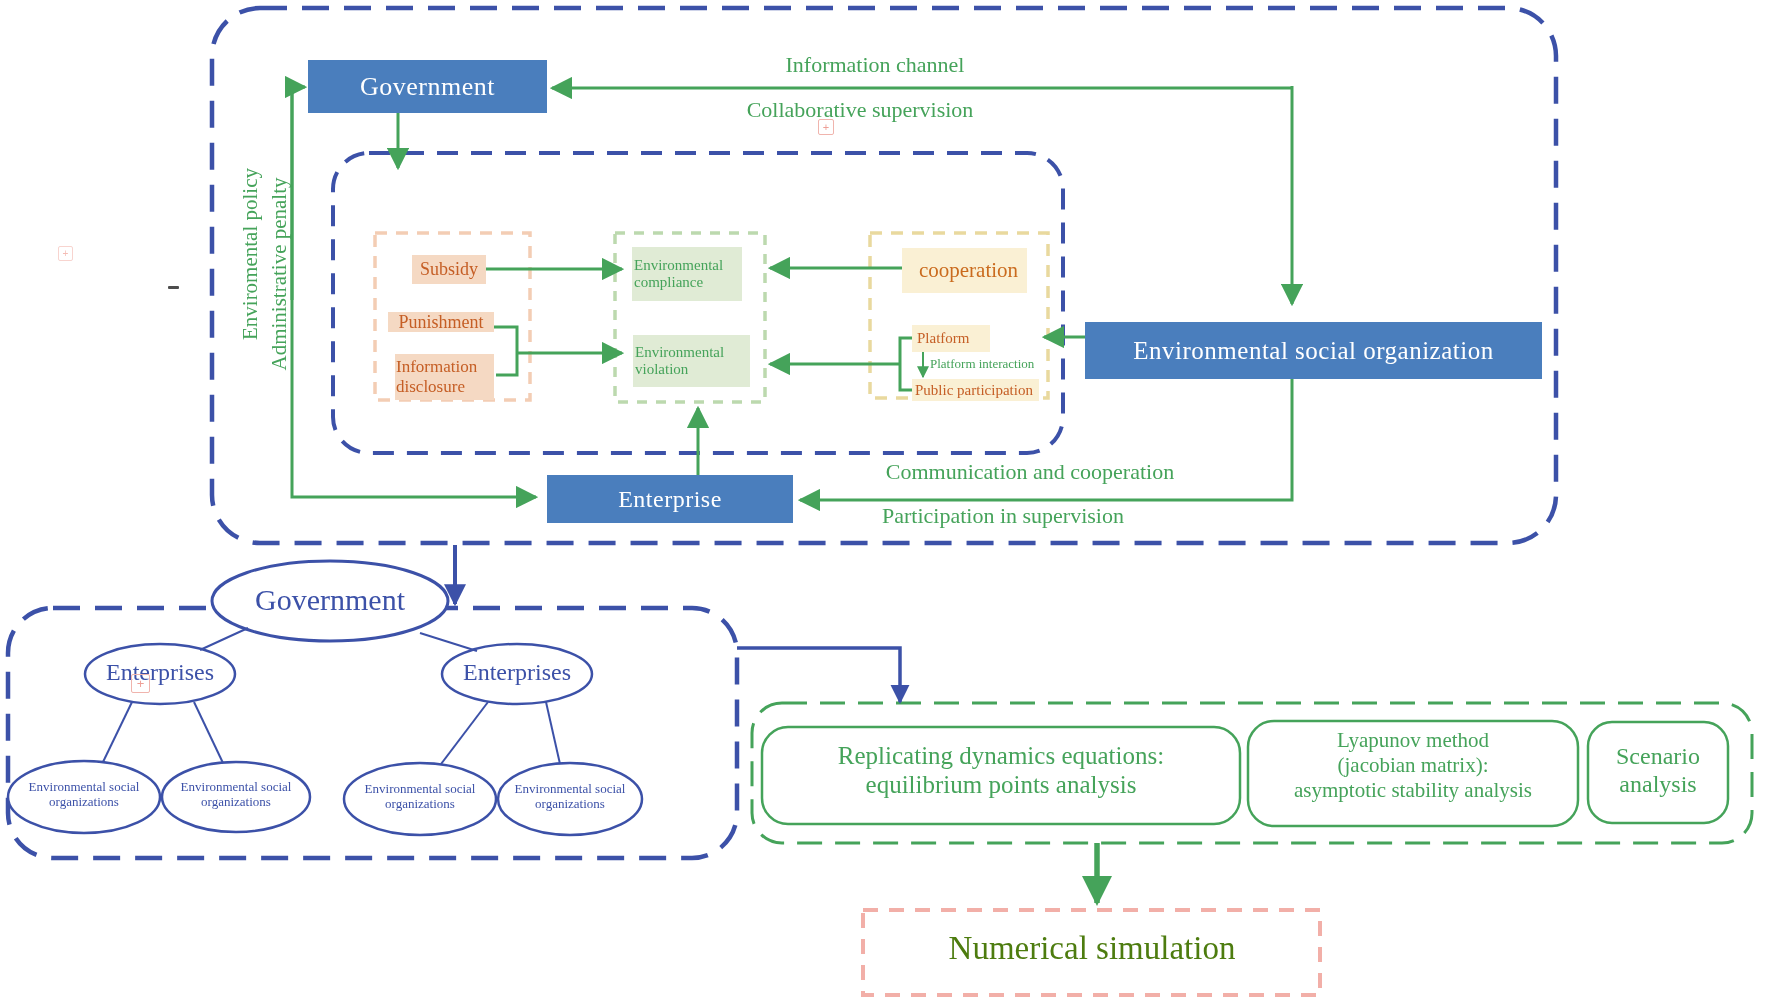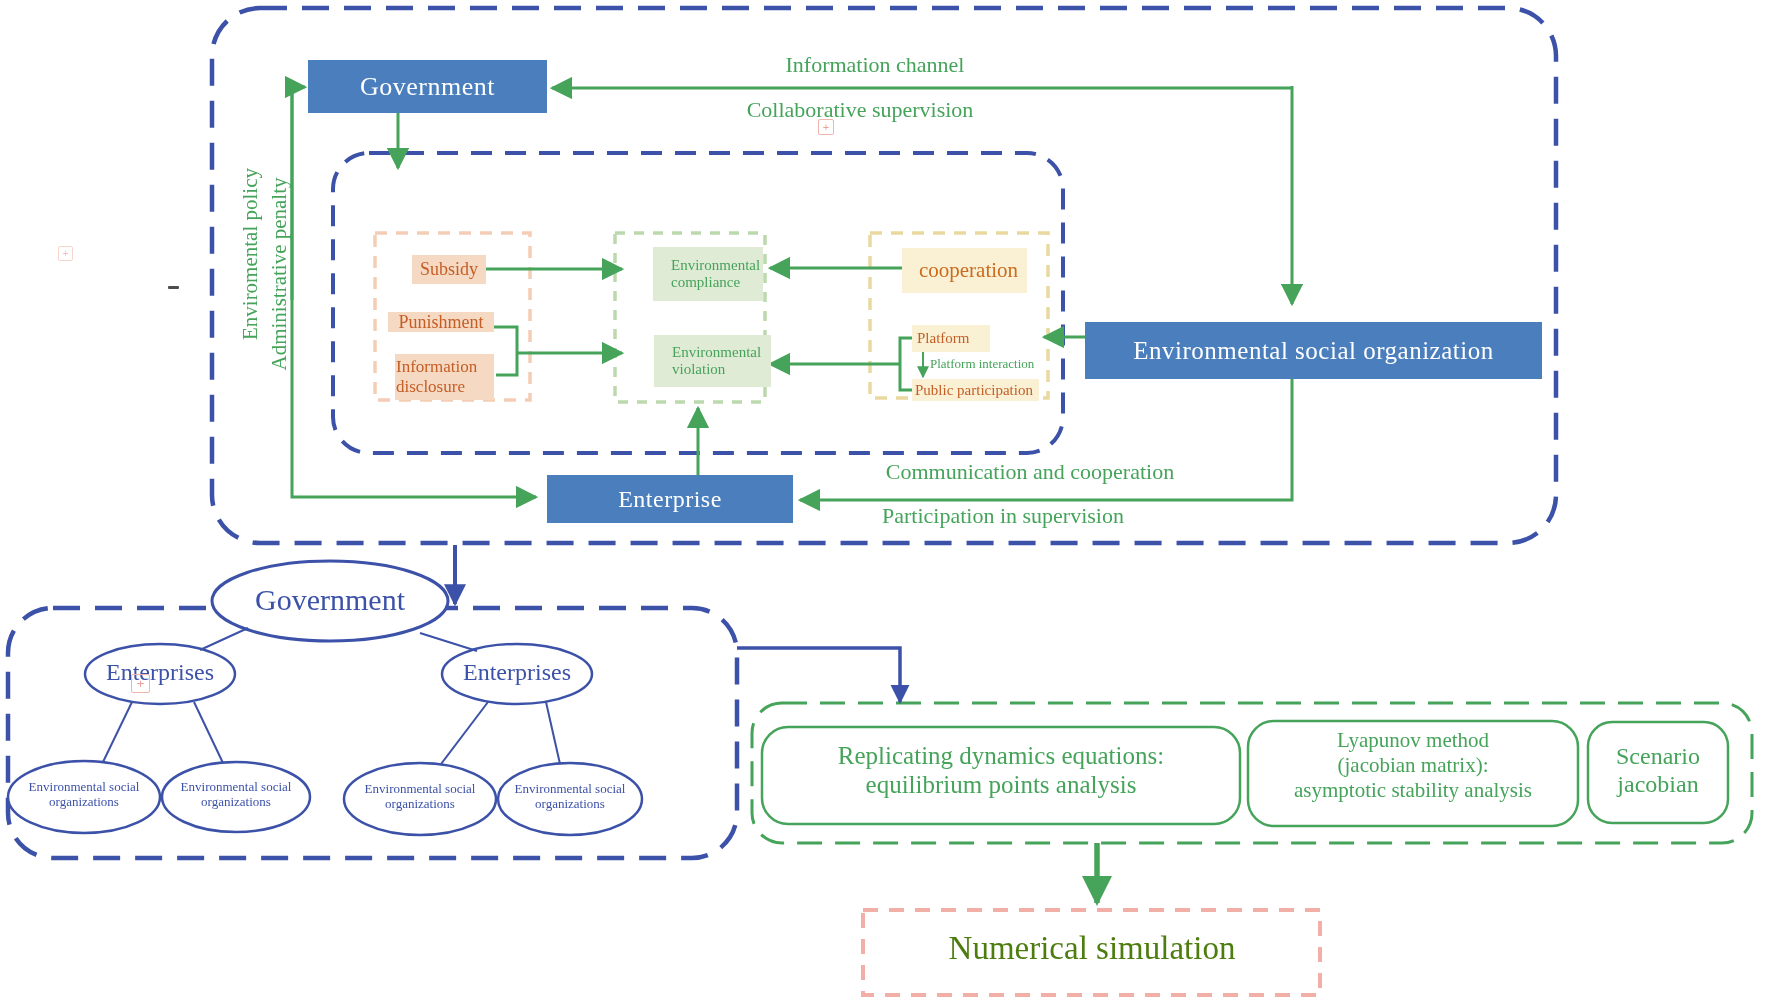--- a/index.html
+++ b/index.html
@@ -8,21 +8,21 @@
     font-family:"Liberation Serif","DejaVu Serif",serif;
   }
   #wires{position:absolute;left:0;top:0;z-index:0;}
   .abs{position:absolute;z-index:2;box-sizing:border-box;}
   .bluebox{
     background:#4a7ebd;color:#ffffff;display:flex;align-items:center;justify-content:center;
     text-align:center;letter-spacing:.5px;
   }
   .peachbox{background:#f5d9c3;color:#c55e25;display:flex;align-items:center;justify-content:center;text-align:center;}
   .tanbox{background:#faf0d4;color:#c55e25;display:flex;align-items:center;text-align:left;padding-left:5px;}
-  .greenbox{background:#e0ebd5;color:#45a35a;display:flex;align-items:center;text-align:left;padding-left:18px;margin-left:21px;}
+  .greenbox{background:#e0ebd5;color:#45a35a;display:flex;align-items:center;text-align:left;padding-left:2px;}
   .glabel{color:#45a35a;text-align:center;}
   .ml{white-space:pre-line;line-height:1.15;}
   .rot{transform:rotate(-90deg);transform-origin:center center;}
   .treetxt{color:#3c51a8;text-align:center;}
   .methodtxt{color:#45a35a;text-align:center;}
   .plus{
     position:absolute;z-index:2;border:1px solid #f0b4ad;color:#ee9f96;
     display:flex;align-items:center;justify-content:center;border-radius:2px;
     font-family:"Liberation Sans","DejaVu Sans",sans-serif;
   }
@@ -182,21 +182,21 @@
 organizations</div>
 
   <div class="abs methodtxt ml" style="left:771px;top:742px;width:460px;font-size:25px;">Replicating dynamics equations:
 equilibrium points analysis</div>
 
   <div class="abs methodtxt ml" style="left:1253px;top:728px;width:320px;font-size:21px;line-height:1.18;">Lyapunov method
 (jacobian matrix):
 asymptotic stability analysis</div>
 
   <div class="abs methodtxt ml" style="left:1593px;top:743px;width:130px;font-size:24px;">Scenario
-jacobian</div>
+analysis</div>
 
   <div class="abs ml" style="left:892px;top:930px;width:400px;font-size:33px;color:#4d7c0f;text-align:center;">Numerical simulation</div>
 
   <div class="plus" style="left:818px;top:119px;width:14px;height:14px;font-size:11px;">
     <span>+</span>
   </div>
   <div class="plus" style="left:131px;top:674px;width:17px;height:17px;font-size:13px;">
     <span>+</span>
   </div>
   <div class="plus" style="left:58px;top:246px;width:13px;height:13px;font-size:10px;border-color:#f8d4cf;color:#f4bcb5;">

